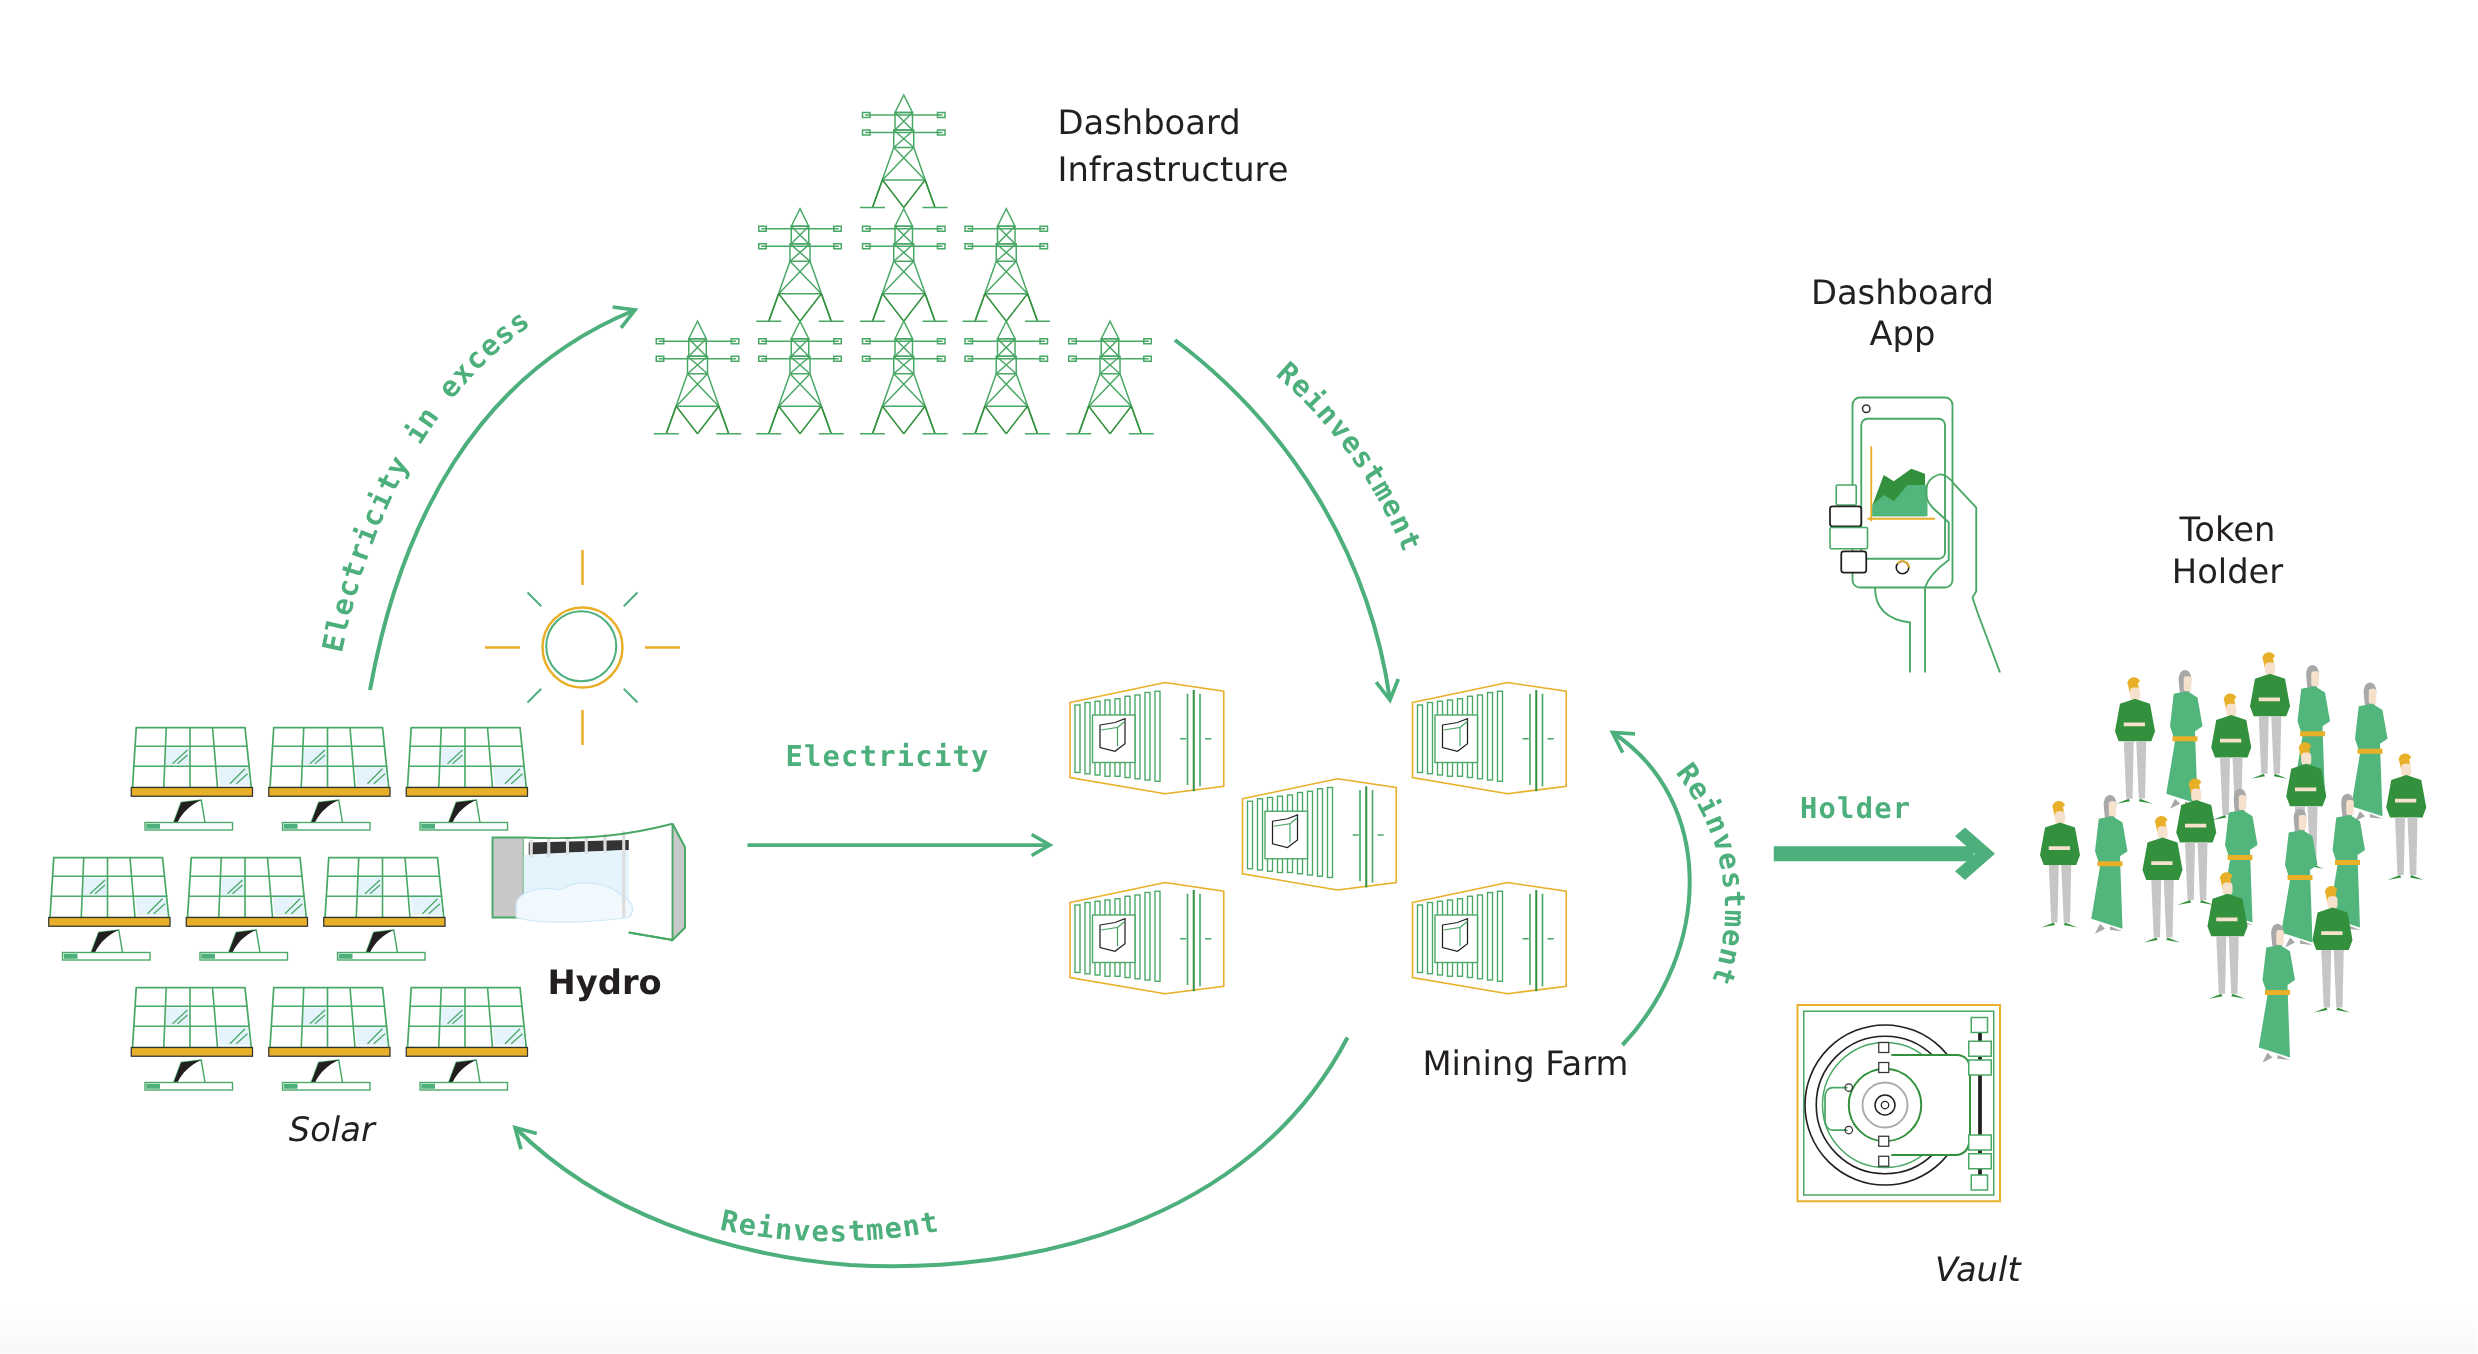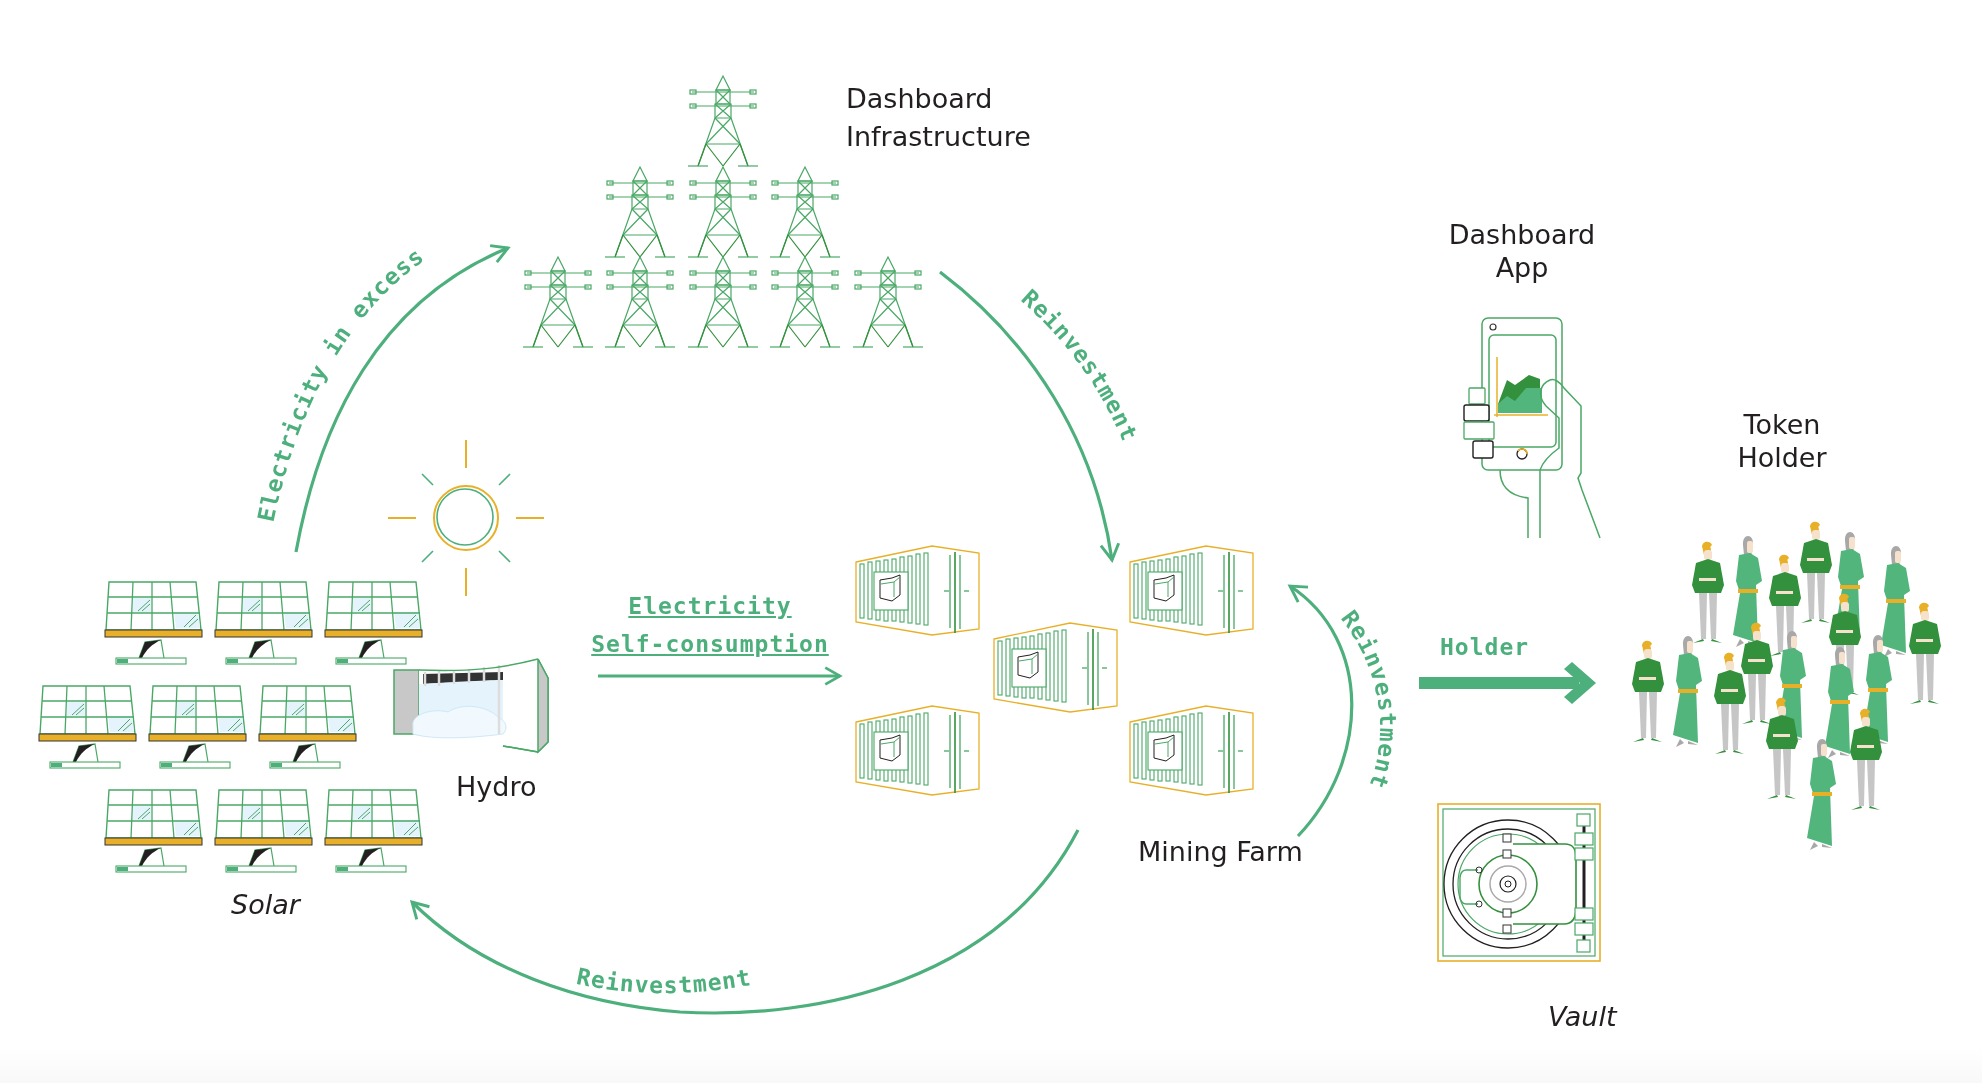--- a/index.html
+++ b/index.html
@@ -280,34 +280,33 @@
         <use href="#woman" x="1802" y="736" width="40" height="125"></use>
       </g>
   </svg>
 
   <div class="label" style="left:846px;top:82px;">
     <div>Dashboard</div>
     <div style="margin-top:5px">Infrastructure</div>
   </div>
 
   <div class="label" style="left:231px;top:888px;font-style:italic;">Solar</div>
-  <div class="label" style="left:456px;top:770px;">Hydro</div>
+  <div class="label" style="left:438px;top:770px;font-weight:bold;">Hydro</div>
   <div class="label" style="left:1106px;top:835px;margin-left:32px;">Mining Farm</div>
 
   <div class="label center" style="left:1432px;top:218px;width:180px;">
     <div>Dashboard</div>
     <div>App</div>
   </div>
 
   <div class="label center" style="left:1712px;top:408px;width:140px;">
     <div>Token</div>
     <div>Holder</div>
   </div>
 
   <div class="label" style="left:1548px;top:1000px;font-style:italic;">Vault</div>
 
-  <div class="flow-text" style="left:560px;top:587px;width:300px;text-decoration:underline;">
+  <div class="flow-text" style="left:560px;top:587px;width:300px;">
     <div>Electricity</div>
-    <div>Self-consumption</div>
   </div>
 
   <div class="flow-text" style="left:1440px;top:628px;">Holder</div>
 </div>
 
 </body></html>

